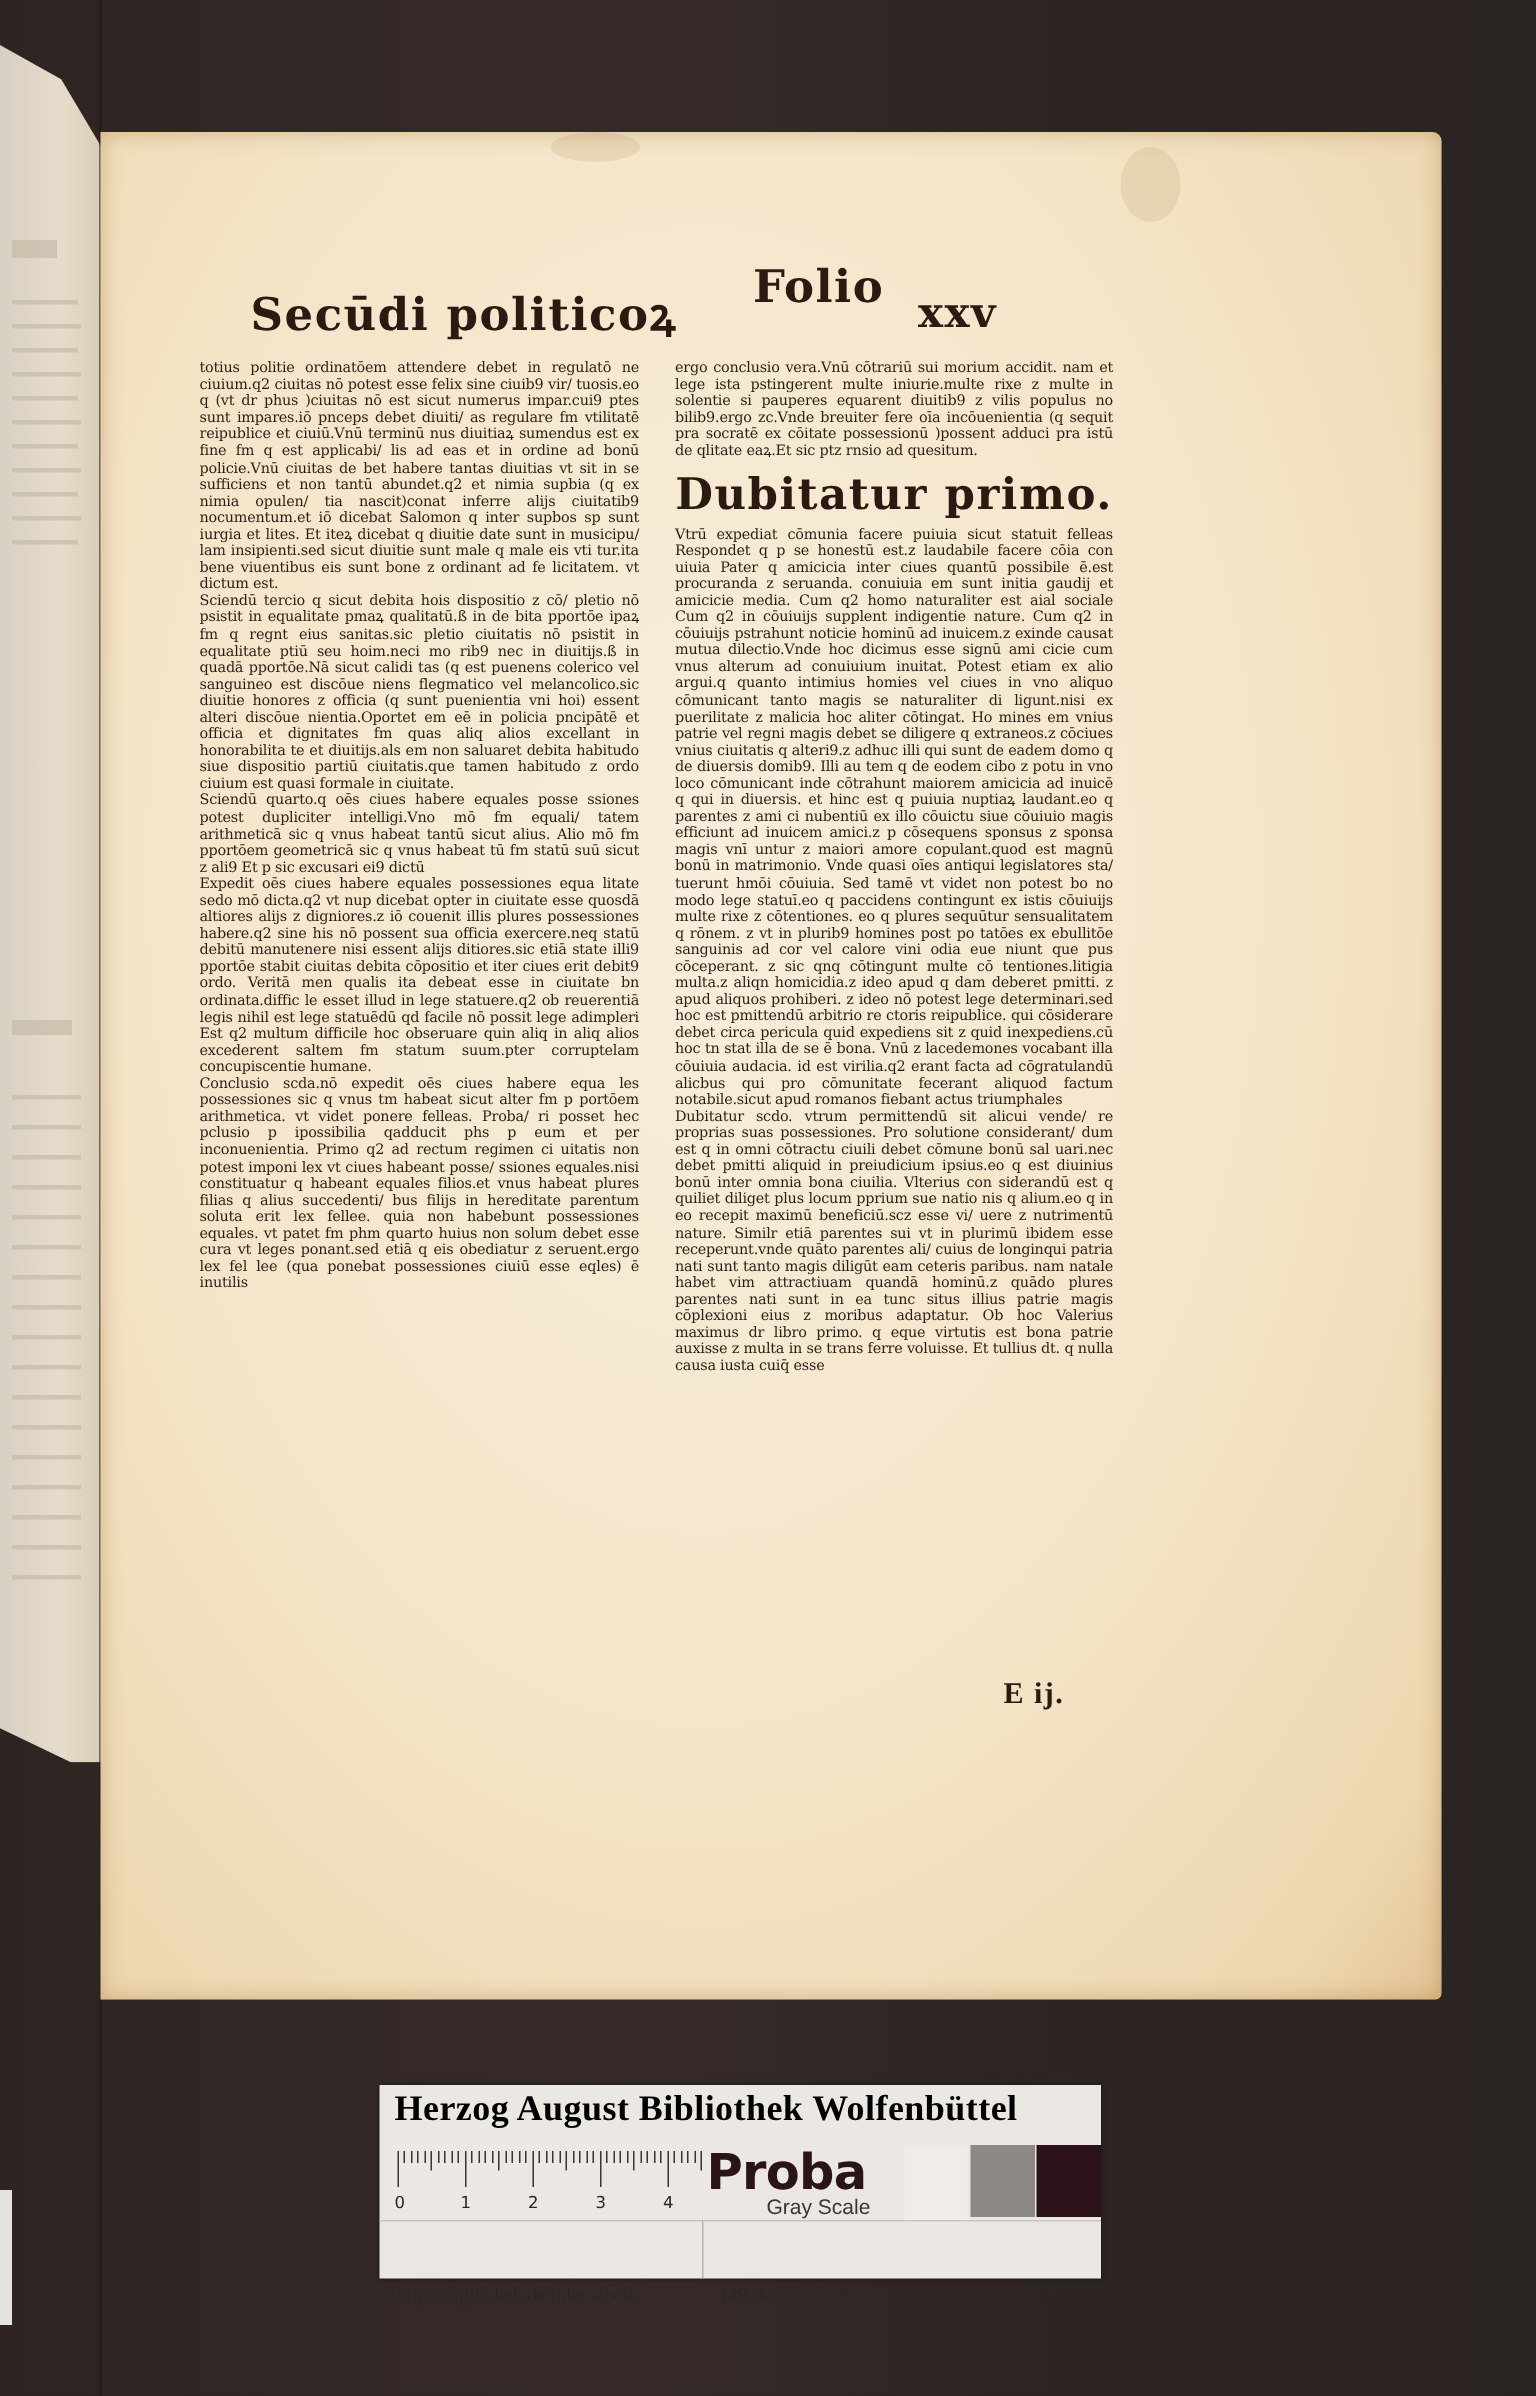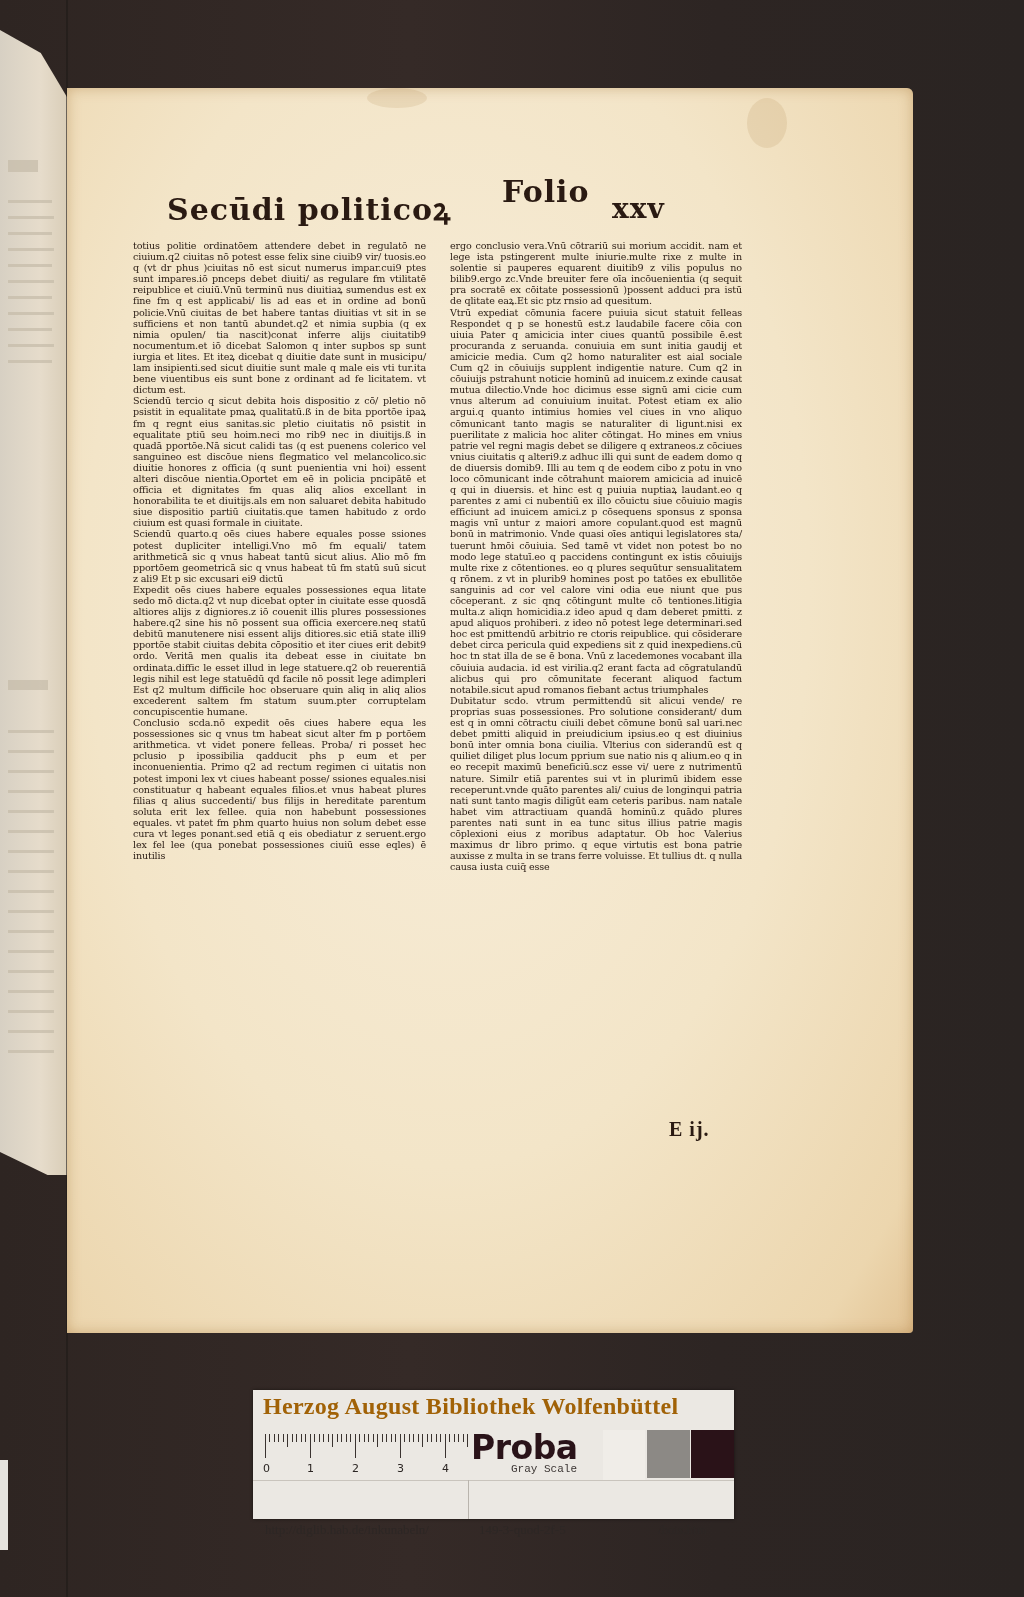--- a/index.html
+++ b/index.html
@@ -8,38 +8,38 @@
   .bg-grain { position:absolute; inset:0;
      background: linear-gradient(90deg,#2e2522 0%,#352a27 40%,#2d2523 70%,#2a2422 100%); }
   .left-page { position:absolute; left:0; top:30px; width:68px; height:1145px;
      background:linear-gradient(90deg,#d7d0c3 0%,#e6dccb 60%,#d9cdb7 100%);
      clip-path: polygon(0 0, 60% 2%, 100% 6%, 100% 100%, 70% 100%, 0 98%); }
   .left-page .ghost-line { position:absolute; left:8px; height:3px; background:#c4baa8; opacity:.7; }
   .left-tab { position:absolute; left:0; top:1460px; width:8px; height:90px; background:#e5e3de; }
   .spine-line { position:absolute; left:66px; top:0; width:2px; height:1597px; background:#1f1a18; opacity:.6; }
   .page { position:absolute; left:67px; top:88px; width:846px; height:1245px;
      background: radial-gradient(ellipse at 45% 40%, #f8eedb 0%, #f3e5c8 55%, #ecd6ae 90%, #e2c394 100%);
-     box-shadow: inset 0 0 14px rgba(150,95,30,.35); border-radius:0 6px 4px 0; }
+     box-shadow: inset 0 0 14px rgba(150,95,30,.35); border-radius:0 6px 4px 0;padding-left:48px; }
   .col { position:absolute; font-family:"DejaVu Serif", serif; color:#2a1c14; font-size:9.6px; line-height:11.1px;
          text-align:justify; letter-spacing:-0.15px; }
   .col p { margin:0; text-indent:0; }
   .running-head { position:absolute; font-family:"DejaVu Serif", serif; font-weight:bold; color:#2a1a12;
          font-size:30px; letter-spacing:1px; }
   .section-head { font-family:"DejaVu Serif", serif; font-weight:bold; font-size:29px; color:#2a1a12;
          text-align:center; margin:6px 0 6px 0; line-height:32px; letter-spacing:1px; }
   .card { position:absolute; left:253px; top:1390px; width:481px; height:129px; background:#ebe8e3;
           box-shadow:0 0 3px rgba(0,0,0,.5); }
   .card-title { position:absolute; left:10px; top:3px; font-family:"Liberation Serif", serif; font-weight:bold;
-          font-size:24px; color:#a16207; letter-spacing:0.3px; white-space:nowrap; }
+          font-size:24px; color:#000000; letter-spacing:0.3px; white-space:nowrap; }
   .ruler { position:absolute; left:12px; top:44px; width:208px; height:40px; }
   .tick { position:absolute; top:0; width:1px; background:#3a3330; }
   .ruler-num { position:absolute; top:28px; font-family:"DejaVu Sans", sans-serif; font-size:11px; color:#2b2523; }
   .kodak { position:absolute; left:218px; top:38px; font-family:"DejaVu Sans", sans-serif; font-weight:bold;
            font-size:33px; color:#2a1319; letter-spacing:-0.5px; }
-  .gray-scale-label { position:absolute; left:258px; top:73px; font-family:Liberation Mono, monospace; font-size:11px; color:#3b3533;text-align:right; }
+  .gray-scale-label { position:absolute; left:258px; top:73px; font-family:Liberation Sans, sans-serif; font-size:14px; color:#3b3533;text-align:right; }
   .swatch { position:absolute; top:70px; }
   .card-divider-h { position:absolute; left:0; top:90px; width:481px; height:1px; background:#c9c4bd; }
   .card-divider-v { position:absolute; left:215px; top:90px; width:1px; height:39px; background:#b9b4ad; }
   .card-url { position:absolute; top:100px; font-family:"Liberation Serif", serif; font-size:13px; color:#2d2725; white-space:nowrap;margin-top:32px; }
   .stain { position:absolute; border-radius:50%; background:rgba(160,110,40,.12); }
 </style>
 </head>
 <body>
 
 <div class="bg-grain"></div>
@@ -90,20 +90,21 @@
   <div class="col" style="left:66px;top:152px;width:293px;">
     <p>totius politie ordinatōem attendere debet in regulatō ne ciuium.q2 ciuitas nō potest esse felix sine ciuib9 vir/ tuosis.eo q (vt dr phus )ciuitas nō est sicut numerus impar.cui9 ptes sunt impares.iō pnceps debet diuiti/ as regulare fm vtilitatē reipublice et ciuiū.Vnū terminū nus diuitiaꝝ sumendus est ex fine fm q est applicabi/ lis ad eas et in ordine ad bonū policie.Vnū ciuitas de bet habere tantas diuitias vt sit in se sufficiens et non tantū abundet.q2 et nimia supbia (q ex nimia opulen/ tia nascit)conat inferre alijs ciuitatib9 nocumentum.et iō dicebat Salomon q inter supbos sp sunt iurgia et lites. Et iteꝝ dicebat q diuitie date sunt in musicipu/ lam insipienti.sed sicut diuitie sunt male q male eis vti tur.ita bene viuentibus eis sunt bone z ordinant ad fe licitatem. vt dictum est.</p>
     <p>Sciendū tercio q sicut debita hois dispositio z cō/ pletio nō psistit in equalitate pmaꝝ qualitatū.ß in de bita pportōe ipaꝝ fm q regnt eius sanitas.sic pletio ciuitatis nō psistit in equalitate ptiū seu hoim.neci mo rib9 nec in diuitijs.ß in quadā pportōe.Nā sicut calidi tas (q est puenens colerico vel sanguineo est discōue niens flegmatico vel melancolico.sic diuitie honores z officia (q sunt puenientia vni hoi) essent alteri discōue nientia.Oportet em eē in policia pncipātē et officia et dignitates fm quas aliq alios excellant in honorabilita te et diuitijs.als em non saluaret debita habitudo siue dispositio partiū ciuitatis.que tamen habitudo z ordo ciuium est quasi formale in ciuitate.</p>
     <p>Sciendū quarto.q oēs ciues habere equales posse ssiones potest dupliciter intelligi.Vno mō fm equali/ tatem arithmeticā sic q vnus habeat tantū sicut alius. Alio mō fm pportōem geometricā sic q vnus habeat tū fm statū suū sicut z ali9 Et p sic excusari ei9 dictū</p>
     <p>Expedit oēs ciues habere equales possessiones equa litate sedo mō dicta.q2 vt nup dicebat opter in ciuitate esse quosdā altiores alijs z digniores.z iō couenit illis plures possessiones habere.q2 sine his nō possent sua officia exercere.neq statū debitū manutenere nisi essent alijs ditiores.sic etiā state illi9 pportōe stabit ciuitas debita cōpositio et iter ciues erit debit9 ordo. Veritā men qualis ita debeat esse in ciuitate bn ordinata.diffic le esset illud in lege statuere.q2 ob reuerentiā legis nihil est lege statuēdū qd facile nō possit lege adimpleri Est q2 multum difficile hoc obseruare quin aliq in aliq alios excederent saltem fm statum suum.pter corruptelam concupiscentie humane.</p>
     <p>Conclusio scda.nō expedit oēs ciues habere equa les possessiones sic q vnus tm habeat sicut alter fm p portōem arithmetica. vt videt ponere felleas. Proba/ ri posset hec pclusio p ipossibilia qadducit phs p eum et per inconuenientia. Primo q2 ad rectum regimen ci uitatis non potest imponi lex vt ciues habeant posse/ ssiones equales.nisi constituatur q habeant equales filios.et vnus habeat plures filias q alius succedenti/ bus filijs in hereditate parentum soluta erit lex fellee. quia non habebunt possessiones equales. vt patet fm phm quarto huius non solum debet esse cura vt leges ponant.sed etiā q eis obediatur z seruent.ergo lex fel lee (qua ponebat possessiones ciuiū esse eqles) ē inutilis</p>
   </div>
 
   <div class="col" style="left:383px;top:152px;width:292px;">
     <p>ergo conclusio vera.Vnū cōtrariū sui morium accidit. nam et lege ista pstingerent multe iniurie.multe rixe z multe in solentie si pauperes equarent diuitib9 z vilis populus no bilib9.ergo zc.Vnde breuiter fere oīa incōuenientia (q sequit pra socratē ex cōitate possessionū )possent adduci pra istū de qlitate eaꝝ.Et sic ptz rnsio ad quesitum.</p>
+    <div class="section-head">Dubitatur primo.</div>
     <p>Vtrū expediat cōmunia facere puiuia sicut statuit felleas Respondet q p se honestū est.z laudabile facere cōia con uiuia Pater q amicicia inter ciues quantū possibile ē.est procuranda z seruanda. conuiuia em sunt initia gaudij et amicicie media. Cum q2 homo naturaliter est aial sociale Cum q2 in cōuiuijs supplent indigentie nature. Cum q2 in cōuiuijs pstrahunt noticie hominū ad inuicem.z exinde causat mutua dilectio.Vnde hoc dicimus esse signū ami cicie cum vnus alterum ad conuiuium inuitat. Potest etiam ex alio argui.q quanto intimius homies vel ciues in vno aliquo cōmunicant tanto magis se naturaliter di ligunt.nisi ex puerilitate z malicia hoc aliter cōtingat. Ho mines em vnius patrie vel regni magis debet se diligere q extraneos.z cōciues vnius ciuitatis q alteri9.z adhuc illi qui sunt de eadem domo q de diuersis domib9. Illi au tem q de eodem cibo z potu in vno loco cōmunicant inde cōtrahunt maiorem amicicia ad inuicē q qui in diuersis. et hinc est q puiuia nuptiaꝝ laudant.eo q parentes z ami ci nubentiū ex illo cōuictu siue cōuiuio magis efficiunt ad inuicem amici.z p cōsequens sponsus z sponsa magis vnī untur z maiori amore copulant.quod est magnū bonū in matrimonio. Vnde quasi oīes antiqui legislatores sta/ tuerunt hmōi cōuiuia. Sed tamē vt videt non potest bo no modo lege statuī.eo q paccidens contingunt ex istis cōuiuijs multe rixe z cōtentiones. eo q plures sequūtur sensualitatem q rōnem. z vt in plurib9 homines post po tatōes ex ebullitōe sanguinis ad cor vel calore vini odia eue niunt que pus cōceperant. z sic qnq cōtingunt multe cō tentiones.litigia multa.z aliqn homicidia.z ideo apud q dam deberet pmitti. z apud aliquos prohiberi. z ideo nō potest lege determinari.sed hoc est pmittendū arbitrio re ctoris reipublice. qui cōsiderare debet circa pericula quid expediens sit z quid inexpediens.cū hoc tn stat illa de se ē bona. Vnū z lacedemones vocabant illa cōuiuia audacia. id est virilia.q2 erant facta ad cōgratulandū alicbus qui pro cōmunitate fecerant aliquod factum notabile.sicut apud romanos fiebant actus triumphales</p>
     <p>Dubitatur scdo. vtrum permittendū sit alicui vende/ re proprias suas possessiones. Pro solutione considerant/ dum est q in omni cōtractu ciuili debet cōmune bonū sal uari.nec debet pmitti aliquid in preiudicium ipsius.eo q est diuinius bonū inter omnia bona ciuilia. Vlterius con siderandū est q quiliet diliget plus locum pprium sue natio nis q alium.eo q in eo recepit maximū beneficiū.scz esse vi/ uere z nutrimentū nature. Similr etiā parentes sui vt in plurimū ibidem esse receperunt.vnde quāto parentes ali/ cuius de longinqui patria nati sunt tanto magis diligūt eam ceteris paribus. nam natale habet vim attractiuam quandā hominū.z quādo plures parentes nati sunt in ea tunc situs illius patrie magis cōplexioni eius z moribus adaptatur. Ob hoc Valerius maximus dr libro primo. q eque virtutis est bona patrie auxisse z multa in se trans ferre voluisse. Et tullius dt. q nulla causa iusta cuiq̄ esse</p>
   </div>
 
   <div class="running-head" style="left:602px;top:1030px;font-size:20px;font-family:Liberation Serif, serif;">E ij.</div>
 </div>
 
 <div class="card">
   <div class="card-title">Herzog August Bibliothek Wolfenbüttel</div>
   <div class="ruler">

